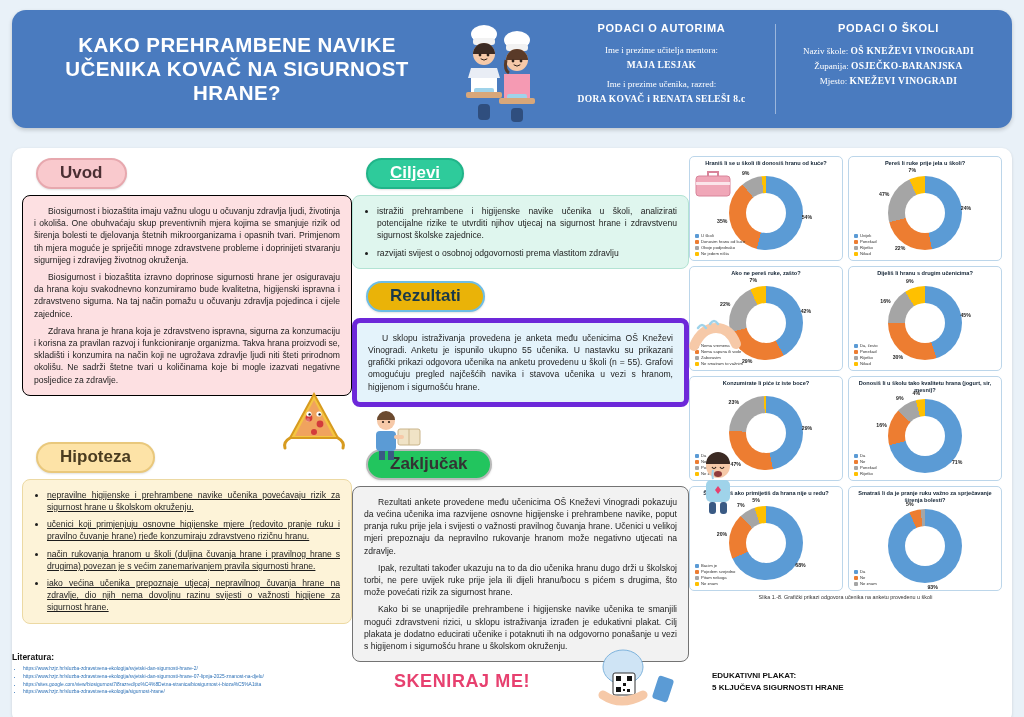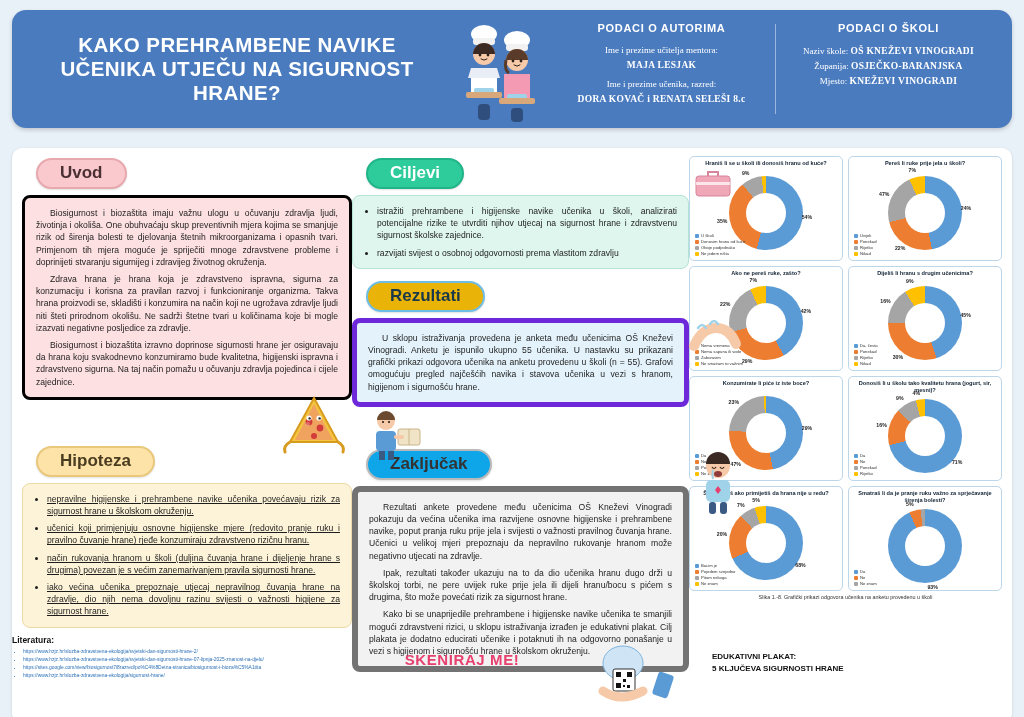--- a/index.html
+++ b/index.html
@@ -72,37 +72,37 @@
     display:inline-block;
     font-size:17px; font-weight:bold; color:#333;
     padding:3px 22px 4px 22px;
     border-radius:16px;
     border:2px solid #c8c8c8;
     margin:2px 0 6px 14px;
     box-shadow:0 1px 2px rgba(0,0,0,.12);
   }
   .pill.uvod      { background:#f9c9cd; border-color:#e7a8ae; color:#4a2f33; }
   .pill.hipoteza  { background:#fde3a7; border-color:#e9c87c; color:#4a3c20; }
-  .pill.ciljevi   { background:#2ecb9b; border-color:#21b489; color:#ffffff; }
+  .pill.ciljevi   { background:#2ecb9b; border-color:#21b489; color:#ffffff;text-decoration:underline; }
   .pill.rezultati { background:#eab308; border-color:#6ebde4; color:#19394a; }
-  .pill.zakljucak { background:#0ea5e9; border-color:#b9b9b9; color:#333; }
+  .pill.zakljucak { background:#22c55e; border-color:#b9b9b9; color:#333; }
 
   .box {
     border-radius:8px;
     padding:9px 11px;
     font-size:8.6px;
     line-height:1.42;
     color:#1d1d1d;
     text-align:justify;
   }
-  .box.pink  { background:#fde0e2; border:3px solid #000000; }
+  .box.pink  { background:#fde0e2; border:1px solid #000000; }
   .box.yellow{ background:#fdf3d8; border:1px solid #ecd9a3;text-decoration:underline; }
   .box.green { background:#dff6ee; border:1px solid #b2e3d3; }
   .box.blue  { background:#e4f3fb; border:5px solid #6d28d9; }
-  .box.gray  { background:#f2f2f2; border:6px solid #737373; }
+  .box.gray  { background:#f2f2f2; border:1px solid #737373; }
   .box p { margin:0 0 5px 0; text-indent:14px; }
   .box p:last-child { margin-bottom:0; }
   .box ul { margin:0; padding-left:13px; }
   .box li { margin-bottom:5px; }
   .box li:last-child { margin-bottom:0; }
 
   
   .chart-grid {
     display:grid;
     grid-template-columns:1fr 1fr;
@@ -135,45 +135,45 @@
     font-size:4.2px; line-height:1.45; color:#333;
   }
   .legend .li { display:flex; align-items:center; gap:2px; }
   .legend .sw { width:4px; height:4px; display:inline-block; border-radius:1px; }
   .fig-caption { font-size:5.4px; color:#333; text-align:center; margin-top:3px; }
 
   
   .footer {
     position:absolute; left:12px; right:12px; bottom:4px;
     height:78px;
-    display:flex; align-items:flex-start;
+    display:flex; align-items:center;
   }
   .lit { width:350px; }
   .lit h4 { margin:0 0 3px 0; font-size:8.5px; color:#111; }
   .lit ul { margin:0; padding-left:11px; }
   .lit li { font-size:4.9px; color:#2b6fb5; line-height:1.6; word-break:break-all; }
   .scan {
     width:200px; text-align:center; color:#e7406f;
-    font-size:15px; font-weight:bold; letter-spacing:.6px; line-height:1.2;
+    font-size:18px; font-weight:bold; letter-spacing:.6px; line-height:1.2;
     padding-top:16px;
   }
   .qr-art { width:150px; display:flex; justify-content:center; align-items:flex-start; padding-top:4px; }
   .edu {
     font-size:8px; font-weight:bold; color:#111; line-height:1.45;
     padding-top:16px;
   }
 </style>
 </head>
 <body>
 
 <div id="poster">
 
   <div class="header">
     <div class="title-block">
-      <div class="poster-title">KAKO PREHRAMBENE NAVIKE UČENIKA UTJEČU NA SIGURNOST HRANE?</div>
+      <div class="poster-title">KAKO PREHRAMBENE NAVIKE UČENIKA KOVAČ NA SIGURNOST HRANE?</div>
     </div>
 
     <div class="chef-art">
       <svg width="92" height="104" viewBox="0 0 92 104" aria-hidden="true">
 
         <ellipse cx="30" cy="16" rx="13" ry="9" fill="#ffffff"></ellipse>
         <rect x="19" y="20" width="22" height="7" rx="3" fill="#f2f2f2"></rect>
         <circle cx="30" cy="36" r="11" fill="#f6c9a8"></circle>
         <path d="M19 36a11 11 0 0 1 22 0z" fill="#3b2a23"></path>
         <circle cx="26" cy="37" r="1.4" fill="#2c2018"></circle>
@@ -224,22 +224,22 @@
       </div>
     </div>
   </div>
 
   <div class="body-panel">
 
     <div class="col-left">
       <div class="pill uvod">Uvod</div>
       <div class="box pink">
         <p>Biosigurnost i biozaštita imaju važnu ulogu u očuvanju zdravlja ljudi, životinja i okoliša. One obuhvaćaju skup preventivnih mjera kojima se smanjuje rizik od širenja bolesti te djelovanja štetnih mikroorganizama i opasnih tvari. Primjenom tih mjera moguće je spriječiti mnoge zdravstvene probleme i doprinijeti stvaranju sigurnijeg i zdravijeg životnog okruženja.</p>
+        <p>Biosigurnost i biozaštita izravno doprinose sigurnosti hrane jer osiguravaju da hrana koju svakodnevno konzumiramo bude kvalitetna, higijenski ispravna i zdravstveno sigurna. Na taj način pomažu u očuvanju zdravlja pojedinca i cijele zajednice.</p>
         <p>Zdrava hrana je hrana koja je zdravstveno ispravna, sigurna za konzumaciju i korisna za pravilan razvoj i funkcioniranje organizma. Takva hrana proizvodi se, skladišti i konzumira na način koji ne ugrožava zdravlje ljudi niti šteti prirodnom okolišu. Ne sadrži štetne tvari u količinama koje bi mogle izazvati negativne posljedice za zdravlje.</p>
-        <p>Biosigurnost i biozaštita izravno doprinose sigurnosti hrane jer osiguravaju da hrana koju svakodnevno konzumiramo bude kvalitetna, higijenski ispravna i zdravstveno sigurna. Na taj način pomažu u očuvanju zdravlja pojedinca i cijele zajednice.</p>
       </div>
 
       <div style="position:relative;height:44px">
         <svg width="72" height="62" viewBox="0 0 72 62" style="position:absolute;right:2px;top:-6px" aria-hidden="true">
           <path d="M36 4 L60 48 H12 Z" fill="#f5c542" stroke="#d79b1f" stroke-width="2"></path>
           <path d="M36 10 L55 46 H17 Z" fill="#f0a35e"></path>
           <circle cx="31" cy="28" r="3.4" fill="#d33b3b"></circle>
           <circle cx="42" cy="34" r="3.4" fill="#d33b3b"></circle>
           <circle cx="36" cy="42" r="3" fill="#d33b3b"></circle>
           <circle cx="30" cy="30" r="2" fill="#fff" opacity=".25"></circle>
@@ -250,21 +250,21 @@
           <path d="M12 48 q-7 4 -5 10" stroke="#d79b1f" stroke-width="3" fill="none" stroke-linecap="round"></path>
           <path d="M60 48 q7 4 5 10" stroke="#d79b1f" stroke-width="3" fill="none" stroke-linecap="round"></path>
         </svg>
       </div>
 
       <div class="pill hipoteza">Hipoteza</div>
       <div class="box yellow">
         <ul>
           <li>nepravilne higijenske i prehrambene navike učenika povećavaju rizik za sigurnost hrane u školskom okruženju.</li>
           <li>učenici koji primjenjuju osnovne higijenske mjere (redovito pranje ruku i pravilno čuvanje hrane) rjeđe konzumiraju zdravstveno rizičnu hranu.</li>
-          <li>način rukovanja hranom u školi (duljina čuvanja hrane i dijeljenje hrane s drugima) povezan je s većim zanemarivanjem pravila sigurnosti hrane.</li>
+          <li>način rukovanja hranom u školi (duljina čuvanja hrane i pravilnog hrane s drugima) povezan je s većim zanemarivanjem pravila sigurnosti hrane.</li>
           <li>iako većina učenika prepoznaje utjecaj nepravilnog čuvanja hrane na zdravlje, dio njih nema dovoljnu razinu svijesti o važnosti higijene za sigurnost hrane.</li>
         </ul>
       </div>
     </div>
 
     <div class="col-mid">
       <div class="pill ciljevi">Ciljevi</div>
       <div class="box green">
         <ul>
           <li>istražiti prehrambene i higijenske navike učenika u školi, analizirati potencijalne rizike te utvrditi njihov utjecaj na sigurnost hrane i zdravstvenu sigurnost školske zajednice.</li>

